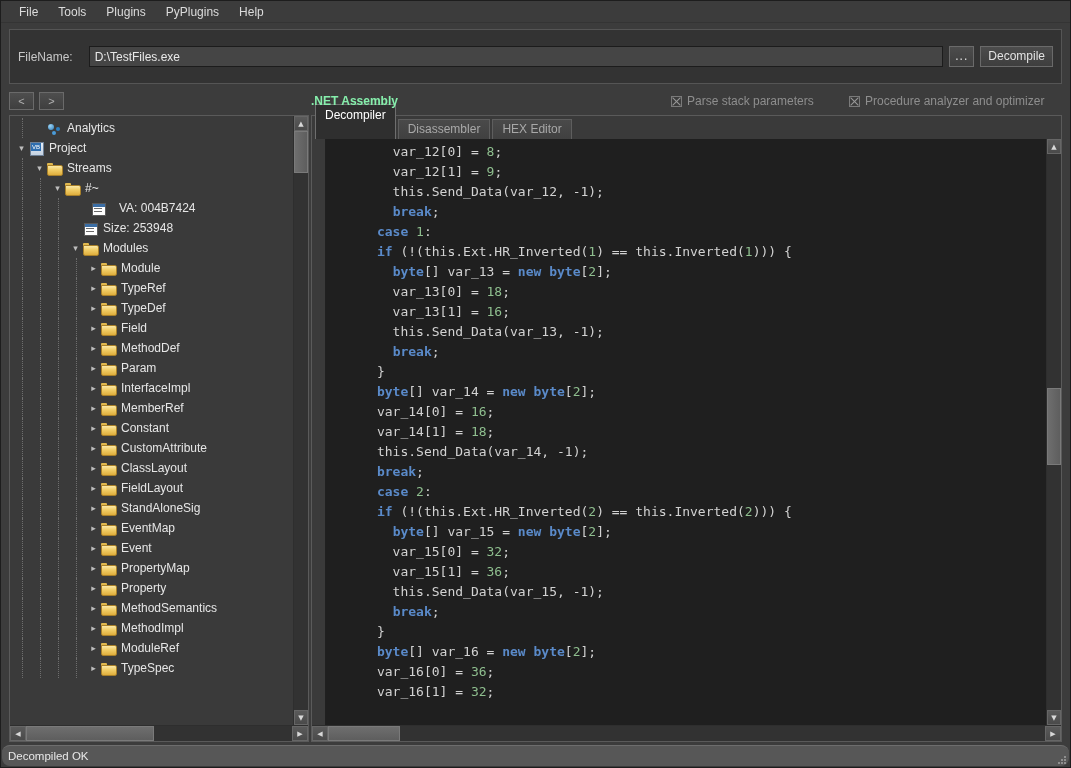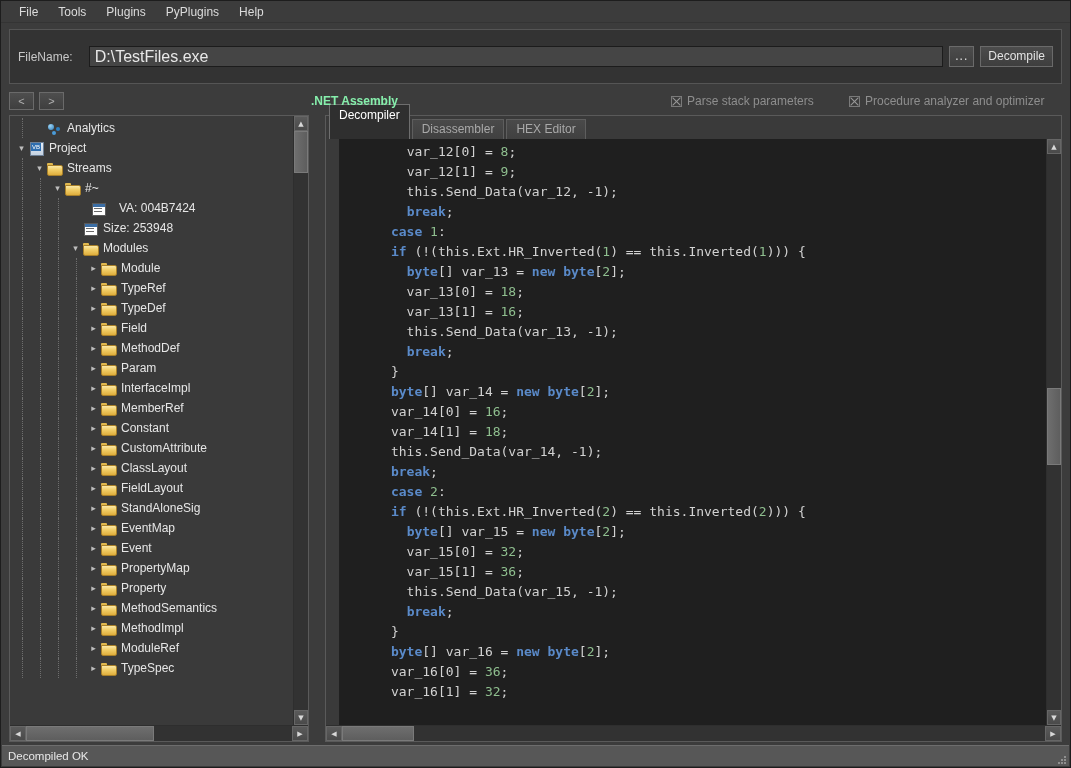--- a/index.html
+++ b/index.html
@@ -73,21 +73,21 @@
     border:1px solid #555; background:#333333;
     height:55px; flex:0 0 55px;
     display:flex; align-items:center;
     padding:0 8px;
     position:relative;
   }
   #fn-label{ color:#c8c8c8; font-size:12px; margin-right:16px; white-space:nowrap;}
   #fn-input{
     flex:1 1 auto; height:21px;
     background:#454545; border:1px solid #1c1c1c;
-    color:#e8e8e8; font-size:16px;
+    color:#e8e8e8; font-size:12px;
     padding:0 5px; line-height:19px;
     font-family:"Liberation Sans", sans-serif;
     outline:none;
   }
   .tbtn{
     height:21px; background:linear-gradient(to bottom,#4c4c4c,#3e3e3e);
     border:1px solid #6a6a6a; color:#e2e2e2;
     font-size:12px; margin-left:6px;
     padding:0 7px; line-height:19px;
     cursor:default; white-space:nowrap;
@@ -135,21 +135,21 @@
     flex:1 1 auto; display:flex;
     margin:0 8px; min-height:0;
   }
 
   
   #treepane{
     width:300px; flex:0 0 300px;
     border:1px solid #5a5a5a;
     background:#3a3a3a;
     display:flex; flex-direction:column;
-    margin-right:16px;
+    margin-right:2px;
     min-height:0;
   }
   #treebody{
     flex:1 1 auto; display:flex; min-height:0; overflow:hidden;
     position:relative;
   }
   #treescroll{
     flex:1 1 auto; overflow:hidden; position:relative;
     padding-top:2px;
   }
@@ -280,20 +280,21 @@
   .id{ color:#d2d2d2; }
 
   
   #statusbar{
     height:21px;flex:0 0 21px;
     background:#575757; border-top:1px solid #6d6d6d;
     display:flex;align-items:center;
     padding-left:6px; color:#e8e8e8; font-size:11.5px;
     position:relative;
     margin:3px 1px 1px 1px;
+    border-radius:8px;
   }
   #grip{
     position:absolute;right:3px;bottom:2px;width:11px;height:11px;
   }
   #grip span{ position:absolute;width:2px;height:2px;background:#8f8f8f; }
 </style>
 </head>
 <body>
 
 <div id="window">

